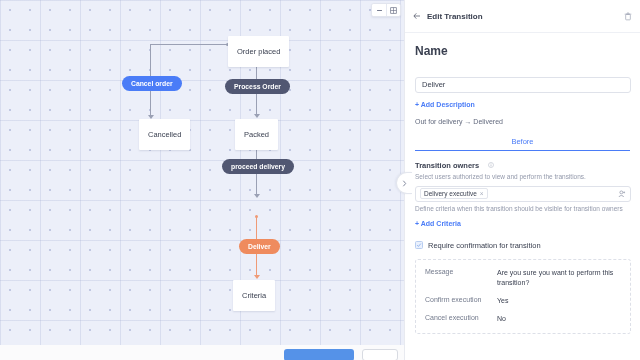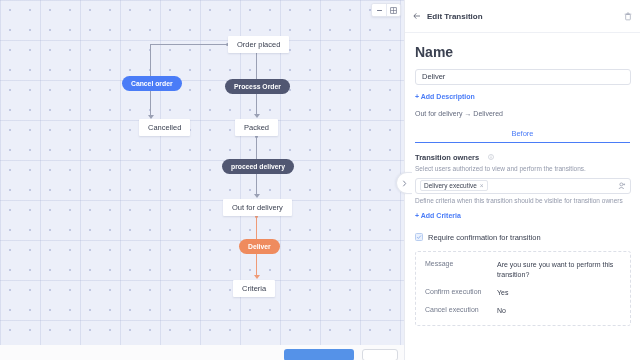--- a/index.html
+++ b/index.html
@@ -78,21 +78,21 @@
   .node {
     position: absolute;
     display: flex; align-items: center; justify-content: center;
     white-space: nowrap;
   }
   .state-node {
     background: #fff; color: #3b4151;
     border-radius: 1px;
     font-size: 7.5px;
     box-shadow: 0 1px 2px rgba(60,70,110,0.14);
-    height: 17px; padding: 0 9px;
+    height: 31px; padding: 0 9px;
   }
   .trans-node {
     border-radius: 10px; height: 15px; padding: 0 9px;
     font-size: 6.8px; font-weight: bold; color: #fff;
   }
   .trans-dark { background: #515772; }
   .trans-blue { background: #4a7cf7; }
   .trans-orange { background: #ef8b5e; }
 
   
@@ -122,22 +122,22 @@
   #panel-header {
     height: 17px; display: flex; align-items: center;
     padding: 16px 8px; border-bottom: 1px solid #eef0f5;
   }
   #back-icon { margin-right: 6px; display: flex; cursor: pointer; }
   #panel-title { font-size: 8px; font-weight: bold; color: #3b4151; }
   #delete-icon { margin-left: auto; cursor: pointer; display: flex; }
 
   .panel-body { padding: 0 10px; }
   .field-label {
-    font-size: 14px; font-weight: bold; color: #3b4151;
-    margin-top: 11px; margin-bottom: 5px;
+    font-size: 12px; font-weight: bold; color: #3b4151;
+    margin-top: 11px; margin-bottom: 15px;
   }
   .text-input {
     width: 216px; height: 16px;
     border: 1px solid #dfe2ea; border-radius: 3px;
     font-size: 7.5px; color: #3b4151;
     padding: 0 6px; font-family: "Liberation Sans", sans-serif;
     background: #fff;
   }
   .link-btn {
     font-size: 7px; color: #4a7cf7; font-weight: bold;
@@ -236,23 +236,20 @@
       <span>Process Order</span>
     </div>
     <div class="node state-node" style="left:139px; top:119px;">
       <span>Cancelled</span>
     </div>
     <div class="node state-node" style="left:235px; top:119px;">
       <span>Packed</span>
     </div>
     <div class="node trans-node trans-dark" style="left:222px; top:159px;">
       <span>proceed delivery</span>
-    </div>
-    <div class="node state-node" style="left:223px; top:199px;">
-      <span>Out for delivery</span>
     </div>
     <div class="node trans-node trans-orange" style="left:239px; top:239px;">
       <span>Deliver</span>
     </div>
     <div class="node state-node" style="left:233px; top:280px;">
       <span>Criteria</span>
     </div>
 
     <div id="canvas-toolbar">
       <div class="tb-btn">

